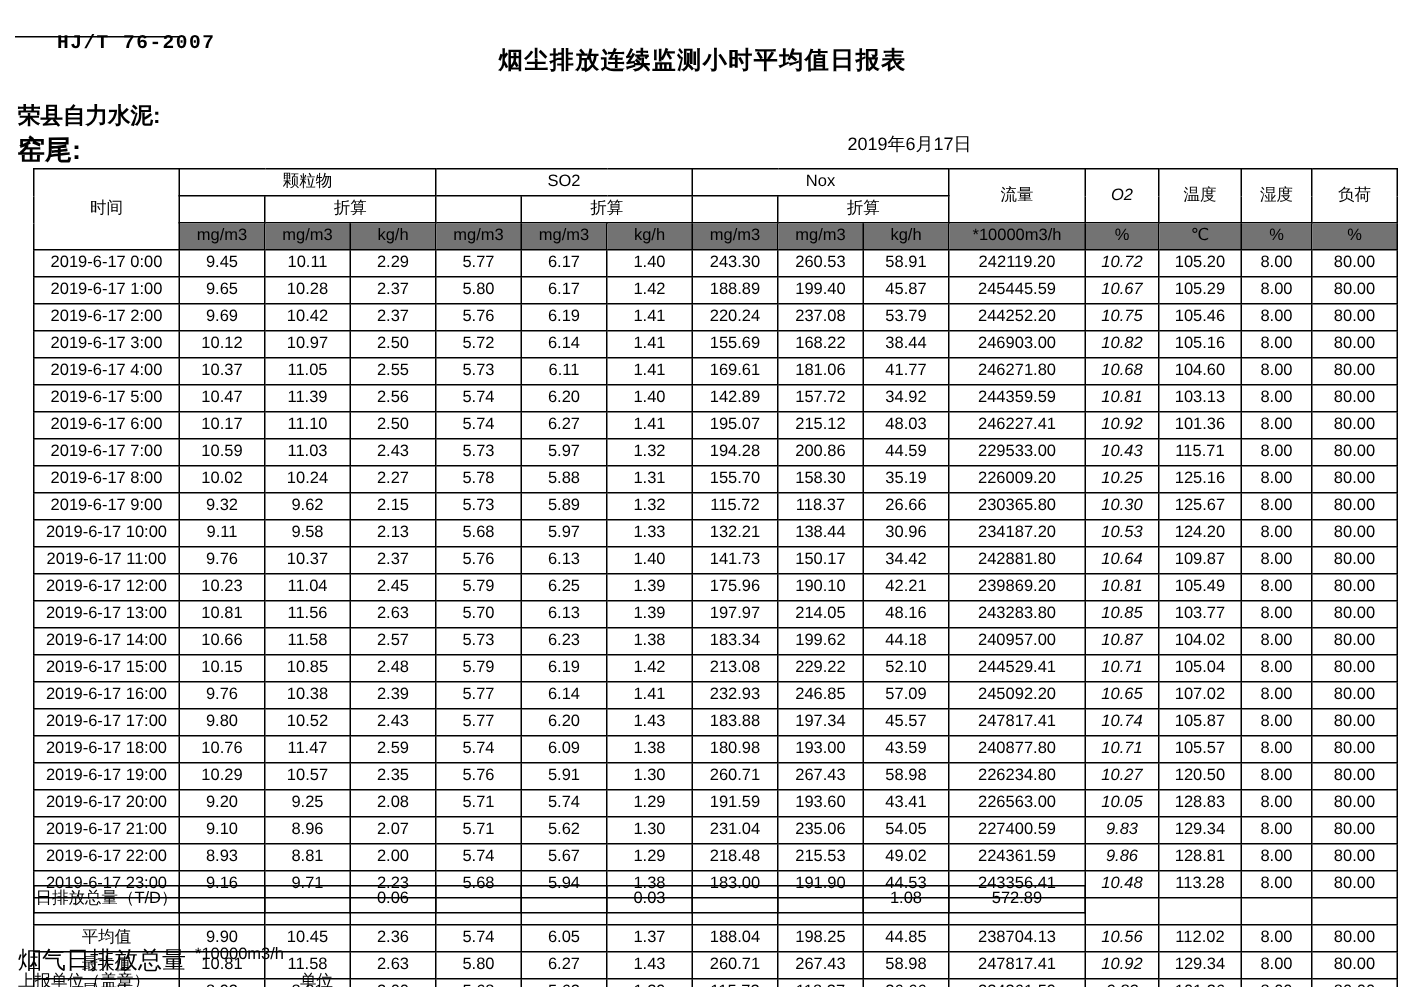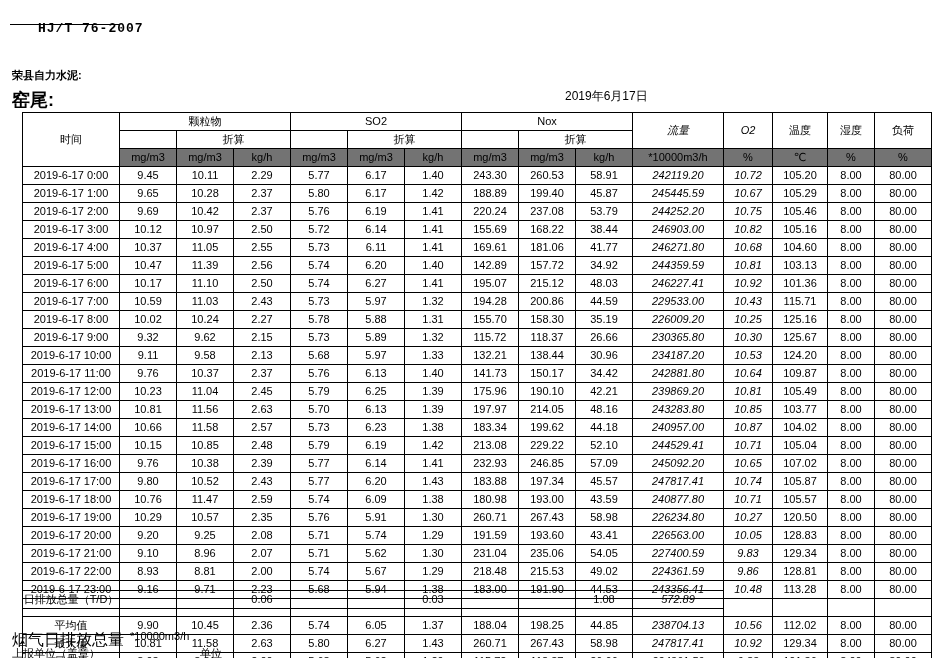--- a/index.html
+++ b/index.html
@@ -20,21 +20,21 @@
   .rule{
     position:absolute;left:10px;top:24px;width:110px;height:0;
     border-top:1px solid #000;
   }
   .doc-title{
     position:absolute;left:0;top:30px;width:937px;
     text-align:center;font-size:16px;font-weight:bold;
     letter-spacing:1px;
   }
   .company{
-    position:absolute;left:12px;top:68px;font-size:11px;font-weight:bold;
+    position:absolute;left:12px;top:68px;font-size:15px;font-weight:bold;
   }
   .subject{
     position:absolute;left:12px;top:88px;font-size:18px;font-weight:bold;
   }
   .report-date{
     position:absolute;left:565px;top:88px;font-size:12px;
   }
   table.main{
     position:absolute;left:22px;top:112px;
     border-collapse:collapse;
@@ -47,21 +47,21 @@
     padding:0;
     height:17px;
     line-height:17px;
     font-weight:normal;
     overflow:hidden;
     white-space:nowrap;
   }
   .unit-row td{background:#737373;}
   .time-cell{width:96px;}
   .num{width:56px;}
-  .flow{width:90px;font-style:italic;}
+  .flow{width:90px;}
   .o2{width:48px;font-style:italic;}
   .temp{width:54px;}
   .hum{width:46px;}
   .load{width:56px;}
   .spacer td{height:10px;border-left:1px solid #000;border-right:1px solid #000;border-top:1px solid #000;border-bottom:1px solid #000;}
   .footer1{
     position:absolute;left:22px;top:590px;
     border-collapse:collapse;table-layout:fixed;
   }
   .footer1 td{
@@ -74,20 +74,21 @@
   .note2b{position:absolute;left:200px;top:646px;font-size:11px;}
 </style>
 </head>
 <body>
 
 <div class="page">
 
   <div class="doc-code">HJ/T  76-2007</div>
   <div class="rule"></div>
 
+  <div class="doc-title">烟尘排放连续监测小时平均值日报表</div>
 
   <div class="company">荣县自力水泥:</div>
   <div class="subject">窑尾:</div>
   <div class="report-date">2019年6月17日</div>
 
   <table class="main">
     <thead>
       <tr>
         <td class="time-cell" rowspan="3">时间</td>
         <td class="num" colspan="3">颗粒物</td>

